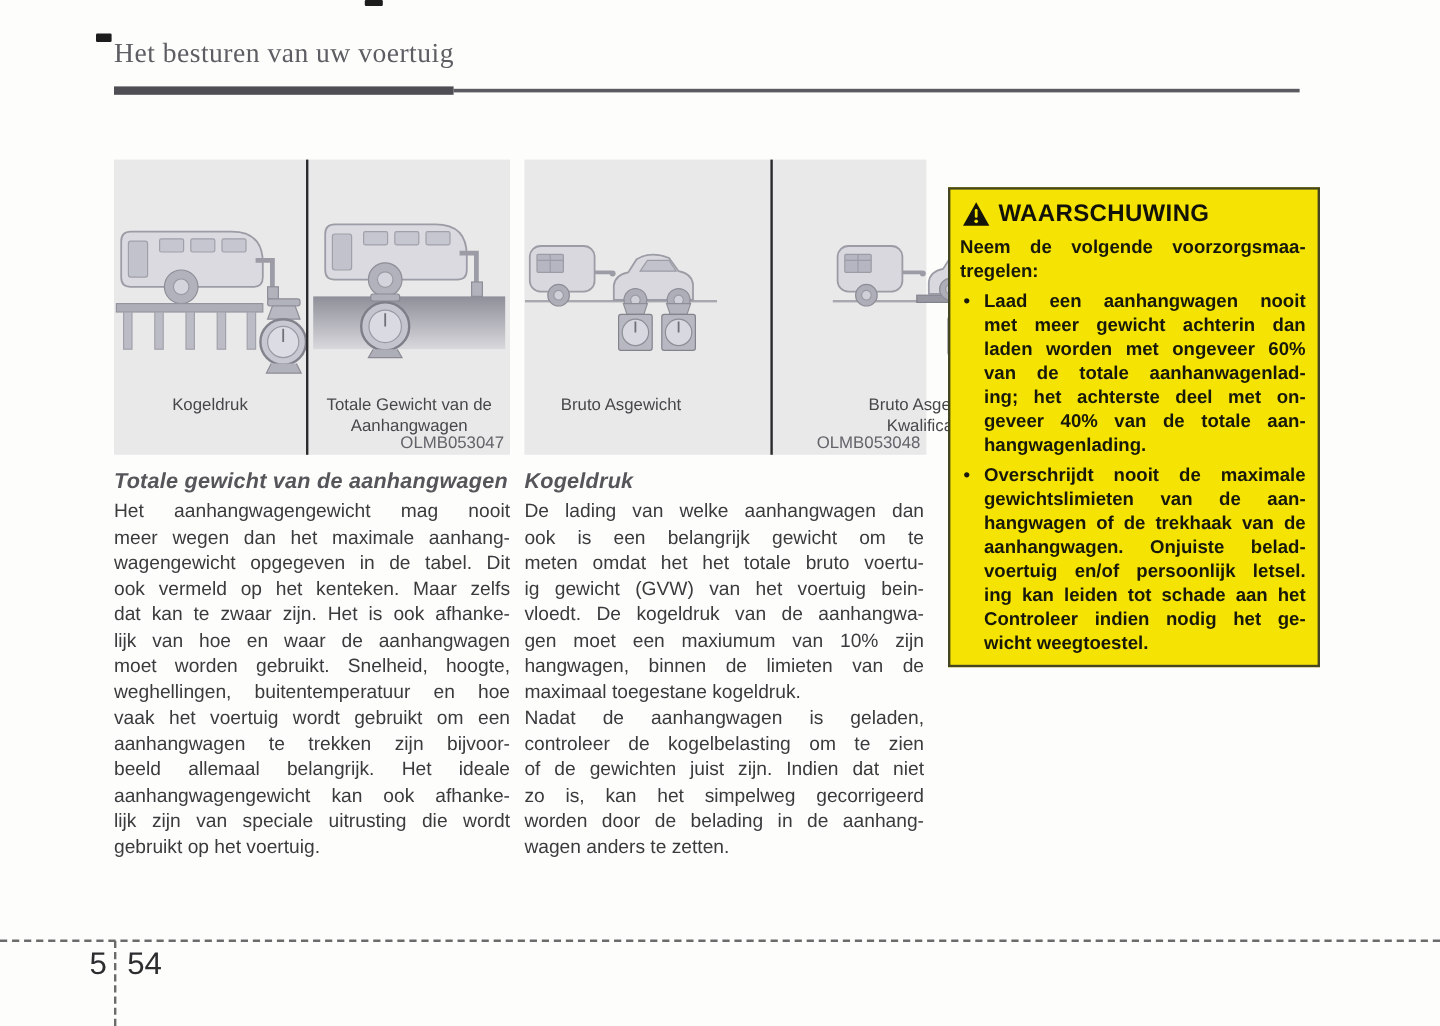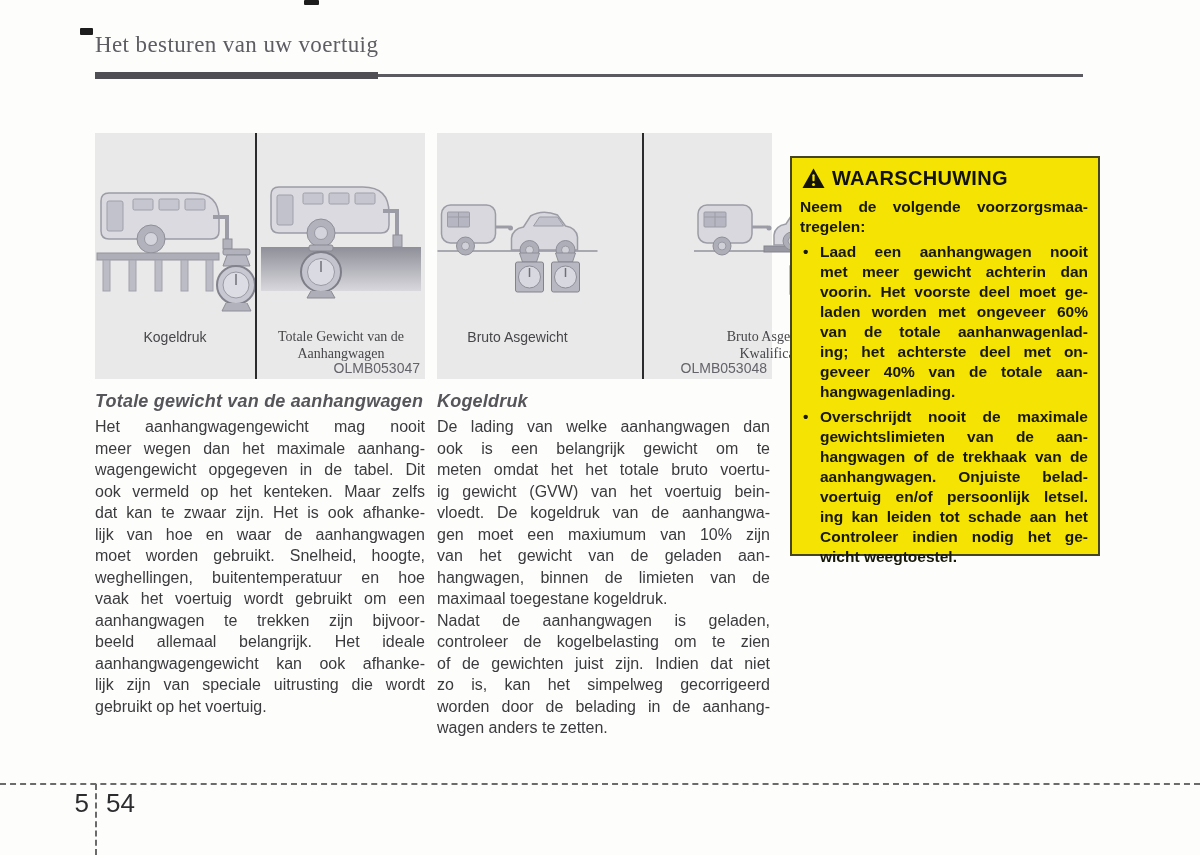--- a/index.html
+++ b/index.html
@@ -23,21 +23,21 @@
   .figure{position:absolute;top:133px;height:246px;background:#e9e9e9;
           display:grid;}
   .fig-a{left:95px;width:330px;grid-template-columns:160px 2px 168px;}
   .fig-b{left:437px;width:335px;grid-template-columns:161px 2px 172px;gap:44px;}
   .fig-divider{background:#2b2b2e;height:100%;}
   .fig-half{display:flex;flex-direction:column;min-width:0;}
   .fig-art{height:193px;flex:none;}
   .fig-art svg{width:100%;height:100%;display:block;}
   .fig-caption{font-size:14px;color:#47474b;text-align:center;line-height:16.5px;
                padding:3px 4px 0 4px;}
-  .fig-caption .tline{text-align:right;text-align-last:center;font-family:Liberation Serif, serif;}
+  .fig-caption .tline{text-align:right;text-align-last:center;}
   .fig-code{position:absolute;right:5px;bottom:3px;font-size:14px;color:#63636a;}
 
   
   .textcol{position:absolute;top:391px;}
   .col-left{left:95px;width:330px;}
   .col-mid{left:437px;width:333px;}
   .textcol h2{margin:0 0 4px 0;font-size:18px;font-style:italic;font-weight:bold;
               color:#55555a;letter-spacing:0.2px;}
   .textcol .tline{font-size:16px;line-height:21.5px;color:#3b3b3e;
                   text-align:justify;text-align-last:justify;}
@@ -233,21 +233,20 @@
 
   <section class="textcol col-mid">
     <h2>Kogeldruk</h2>
     <div class="para">
         <div class="tline">De lading van welke aanhangwagen dan</div>
         <div class="tline">ook is een belangrijk gewicht om te</div>
         <div class="tline">meten omdat het het totale bruto voertu-</div>
         <div class="tline">ig gewicht (GVW) van het voertuig bein-</div>
         <div class="tline">vloedt. De kogeldruk van de aanhangwa-</div>
         <div class="tline">gen moet een maxiumum van 10% zijn</div>
-        <div class="tline">van het gewicht van de geladen aan-</div>
         <div class="tline">hangwagen, binnen de limieten van de</div>
         <div class="tline last">maximaal toegestane kogeldruk.</div>
       </div>
     <div class="para">
         <div class="tline">Nadat de aanhangwagen is geladen,</div>
         <div class="tline">controleer de kogelbelasting om te zien</div>
         <div class="tline">of de gewichten juist zijn. Indien dat niet</div>
         <div class="tline">zo is, kan het simpelweg gecorrigeerd</div>
         <div class="tline">worden door de belading in de aanhang-</div>
         <div class="tline last">wagen anders te zetten.</div>
@@ -265,21 +264,20 @@
     </div>
     <div class="warn-intro">
         <div class="tline">Neem de volgende voorzorgsmaa-</div>
         <div class="tline last">tregelen:</div>
       </div>
     <div class="wbullet">
       <span class="bmark">•</span>
       <div class="btext">
           <div class="tline">Laad een aanhangwagen nooit</div>
           <div class="tline">met meer gewicht achterin dan</div>
-          <div class="tline">voorin. Het voorste deel moet ge-</div>
           <div class="tline">laden worden met ongeveer 60%</div>
           <div class="tline">van de totale aanhanwagenlad-</div>
           <div class="tline">ing; het achterste deel met on-</div>
           <div class="tline">geveer 40% van de totale aan-</div>
           <div class="tline last">hangwagenlading.</div>
         </div>
     </div>
     <div class="wbullet">
       <span class="bmark">•</span>
       <div class="btext">

